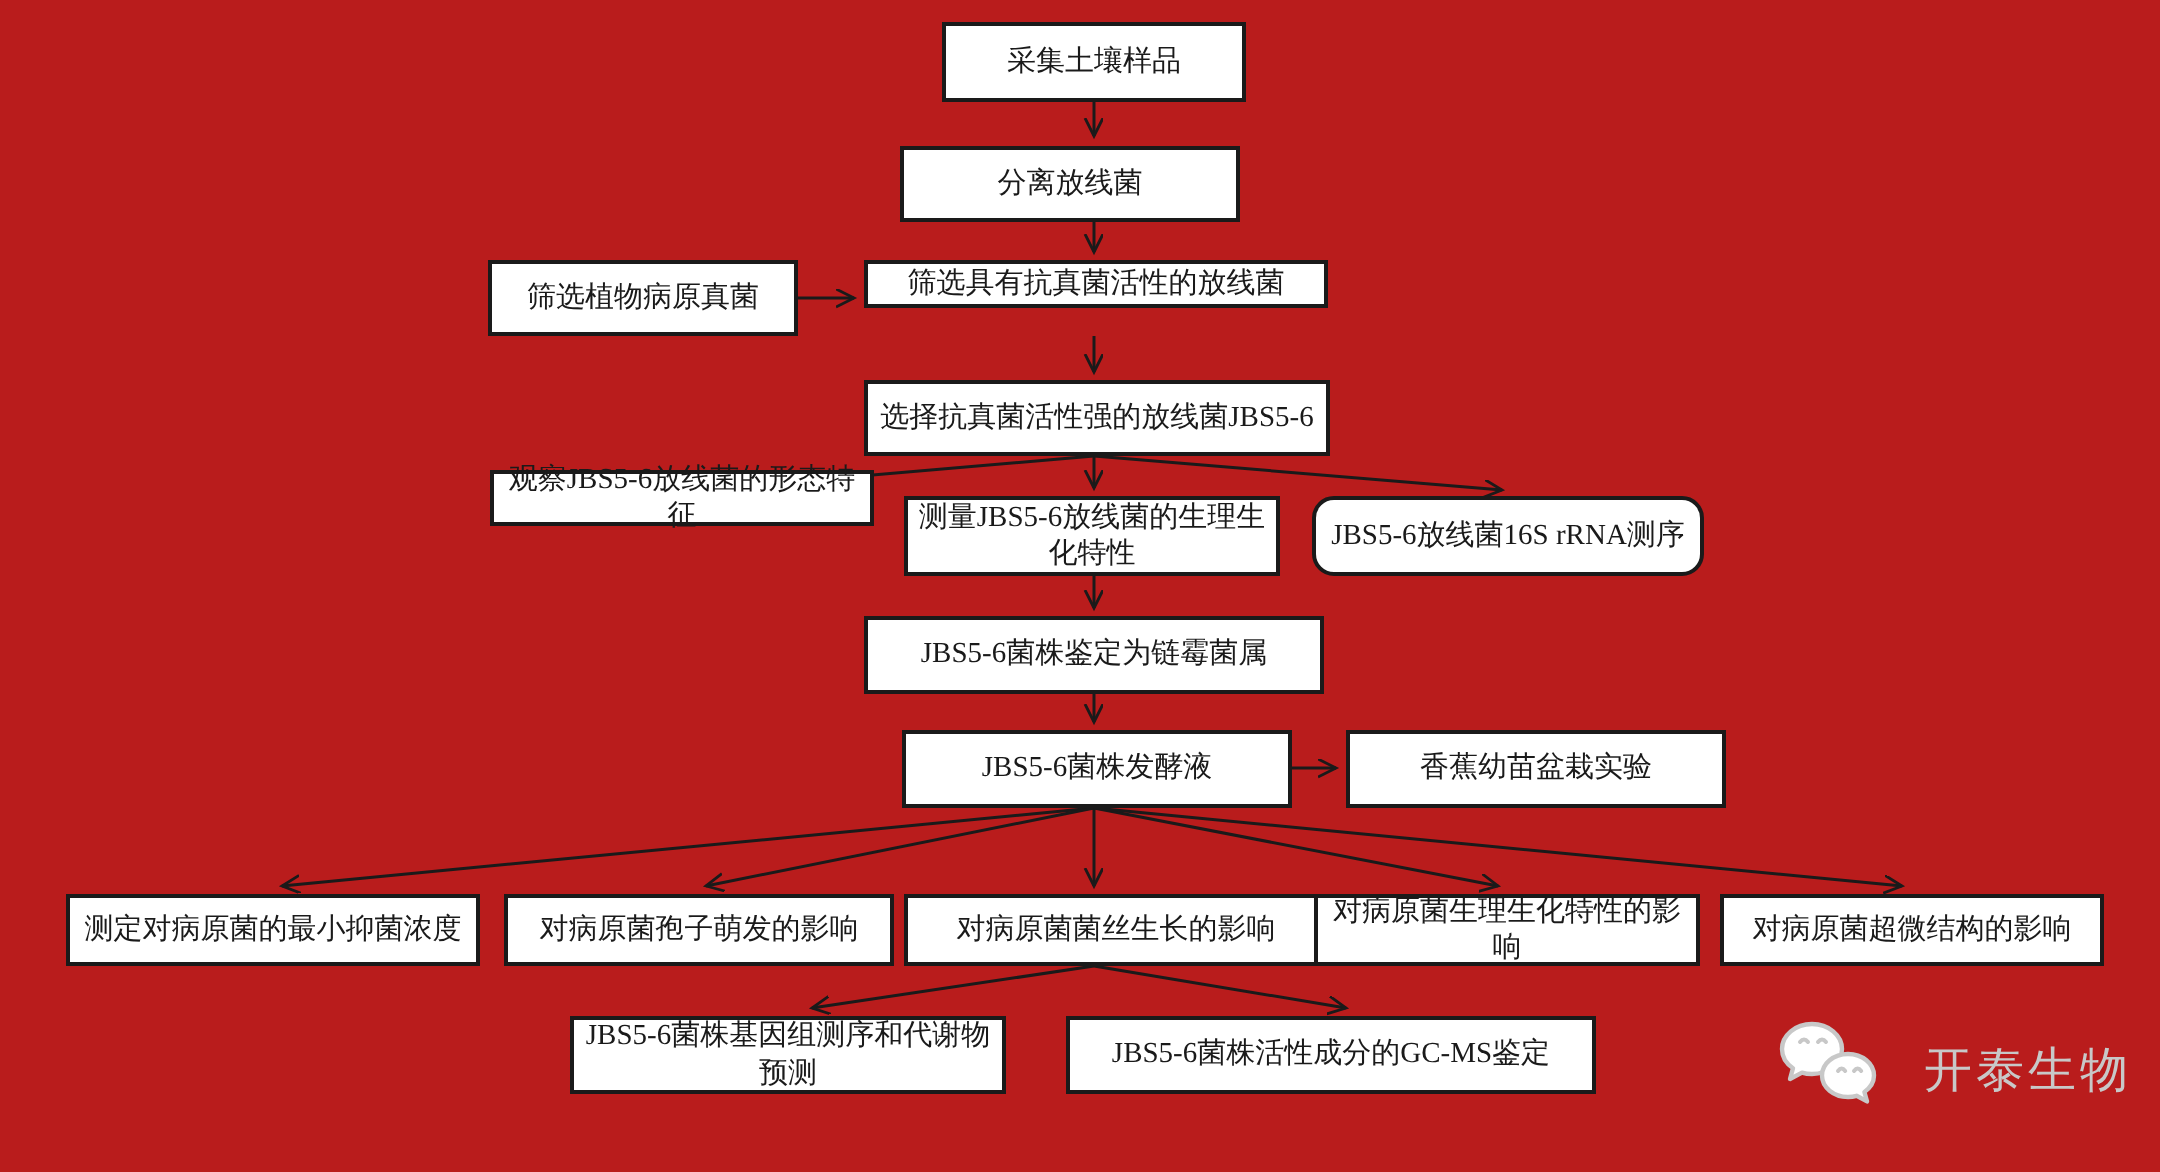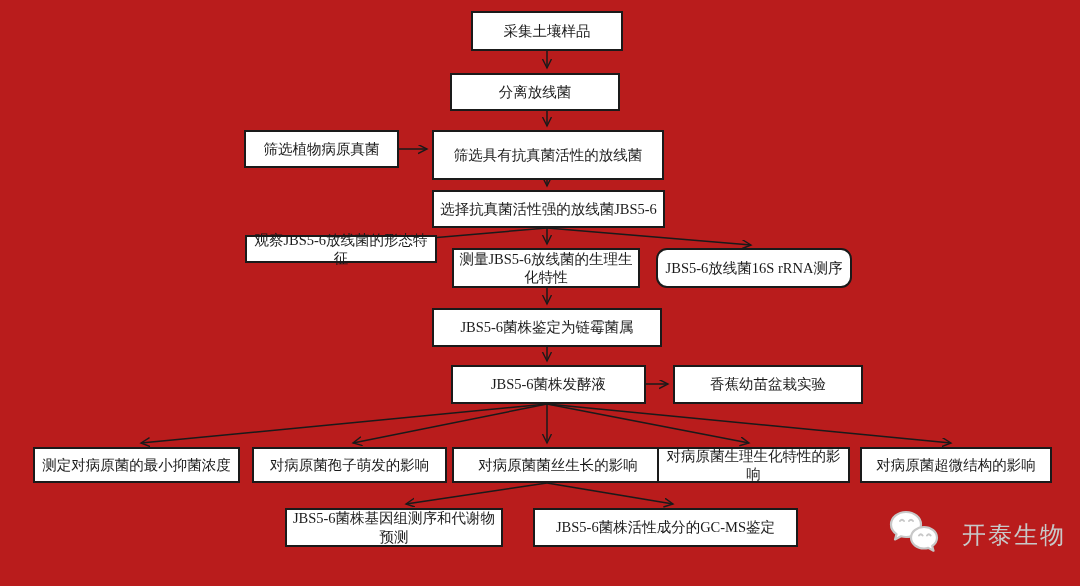--- a/index.html
+++ b/index.html
@@ -83,21 +83,21 @@
       <line x1="547" y1="483" x2="673" y2="504" marker-end="url(#ah)"></line>
     </g>
   </svg>
 
   <div class="node" style="left:471px; top:11px;  width:152px; height:40px;">采集土壤样品</div>
 
   <div class="node" style="left:450px; top:73px;  width:170px; height:38px;">分离放线菌</div>
 
   <div class="node" style="left:244px; top:130px; width:155px; height:38px;">筛选植物病原真菌</div>
 
-  <div class="node" style="left:432px; top:130px; width:232px; height:50px;">筛选具有抗真菌活性的放线菌</div>
+  <div class="node" style="left:432px; top:130px; width:232px; height:24px;">筛选具有抗真菌活性的放线菌</div>
 
   <div class="node" style="left:432px; top:190px; width:233px; height:38px;">选择抗真菌活性强的放线菌JBS5-6</div>
 
   <div class="node" style="left:245px; top:235px; width:192px; height:28px;">观察JBS5-6放线菌的形态特征</div>
 
   <div class="node" style="left:452px; top:248px; width:188px; height:40px;">测量JBS5-6放线菌的生理生化特性</div>
 
   <div class="node" style="left:656px; top:248px; width:196px; height:40px;border-radius:11px;">JBS5-6放线菌16S rRNA测序</div>
 
   <div class="node" style="left:432px; top:308px; width:230px; height:39px;">JBS5-6菌株鉴定为链霉菌属</div>

